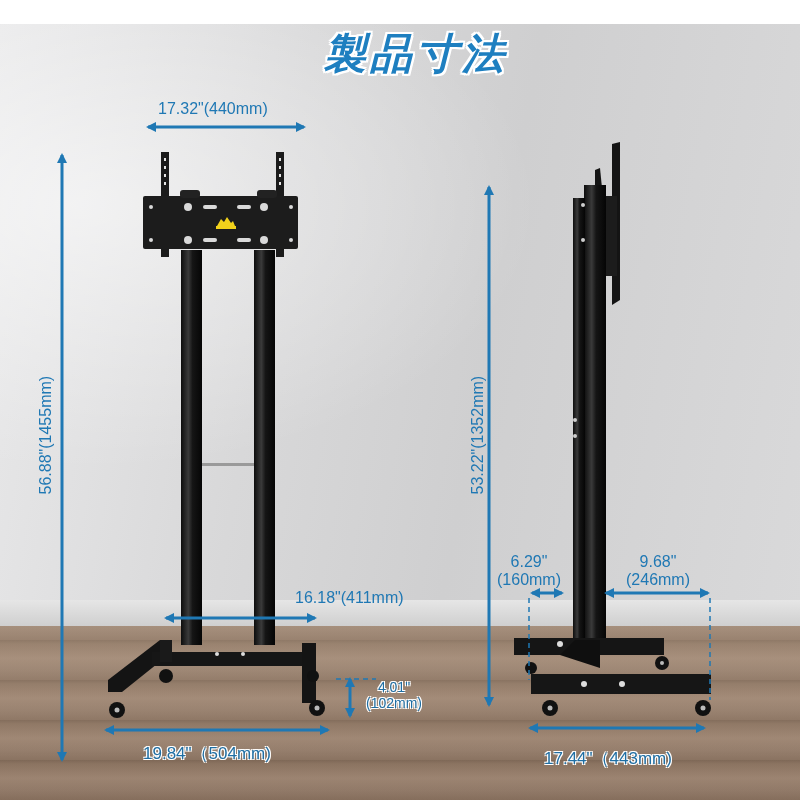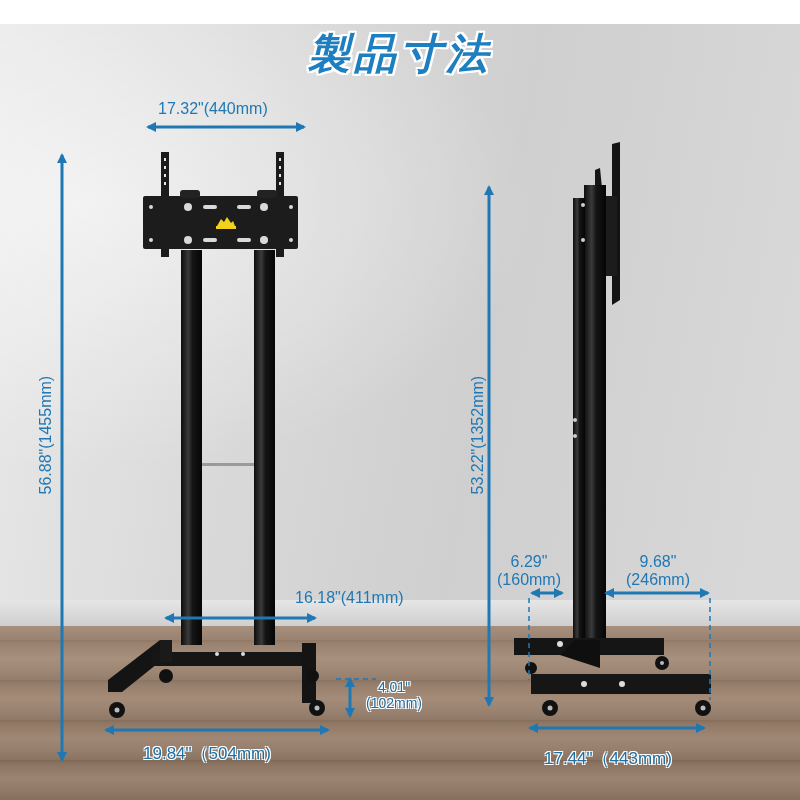--- a/index.html
+++ b/index.html
@@ -7,21 +7,21 @@
   .stage{position:relative;width:800px;height:800px;overflow:hidden;}
   .top-strip{position:absolute;left:0;top:0;width:800px;height:24px;background:#ffffff;}
   .wall{position:absolute;left:0;top:24px;width:800px;height:600px;
     background:linear-gradient(100deg,#e9e9ea 0%,#d8d8d9 35%,#cfcfd0 60%,#d9d9da 100%);}
   .wall-shine{position:absolute;left:0;top:24px;width:800px;height:600px;
     background:radial-gradient(ellipse at 10% 30%,rgba(255,255,255,.55) 0%,rgba(255,255,255,0) 45%);}
   .baseboard{position:absolute;left:0;top:600px;width:800px;height:26px;background:linear-gradient(#e6e6e6,#cfcfcf);border-bottom:1px solid #b9b9b9;}
   .floor{position:absolute;left:0;top:626px;width:800px;height:174px;
     background:repeating-linear-gradient(0deg,#8d7563 0px,#9a8270 10px,#a58c79 22px,#8f7764 36px,#7e6756 40px);}
   .floor-tint{position:absolute;left:0;top:626px;width:800px;height:174px;background:linear-gradient(rgba(180,160,140,.35),rgba(90,70,55,.15));}
-  .title{position:absolute;left:300px;top:26px;width:200px;text-align:center;font-size:42px;font-weight:bold;font-style:italic;
+  .title{position:absolute;left:316px;top:26px;width:200px;text-align:center;font-size:42px;font-weight:bold;font-style:italic;
     color:#1e7fc0;letter-spacing:4px;
     text-shadow:-2px -2px 0 #fff,2px -2px 0 #fff,-2px 2px 0 #fff,2px 2px 0 #fff,0 2px 0 #fff,0 -2px 0 #fff,2px 0 0 #fff,-2px 0 0 #fff;}
   .lbl{position:absolute;color:#1f78b4;font-size:16px;white-space:nowrap;line-height:1.15;text-align:center;}
   .lbl.outline{color:#1f6ea3;text-shadow:-1px -1px 0 #fff,1px -1px 0 #fff,-1px 1px 0 #fff,1px 1px 0 #fff;}
   .lbl.vert{transform:rotate(-90deg);transform-origin:center center;}
   .lbl .mm{display:block;}
   svg.overlay{position:absolute;left:0;top:0;width:800px;height:800px;}
 </style>
 </head>
 <body>

